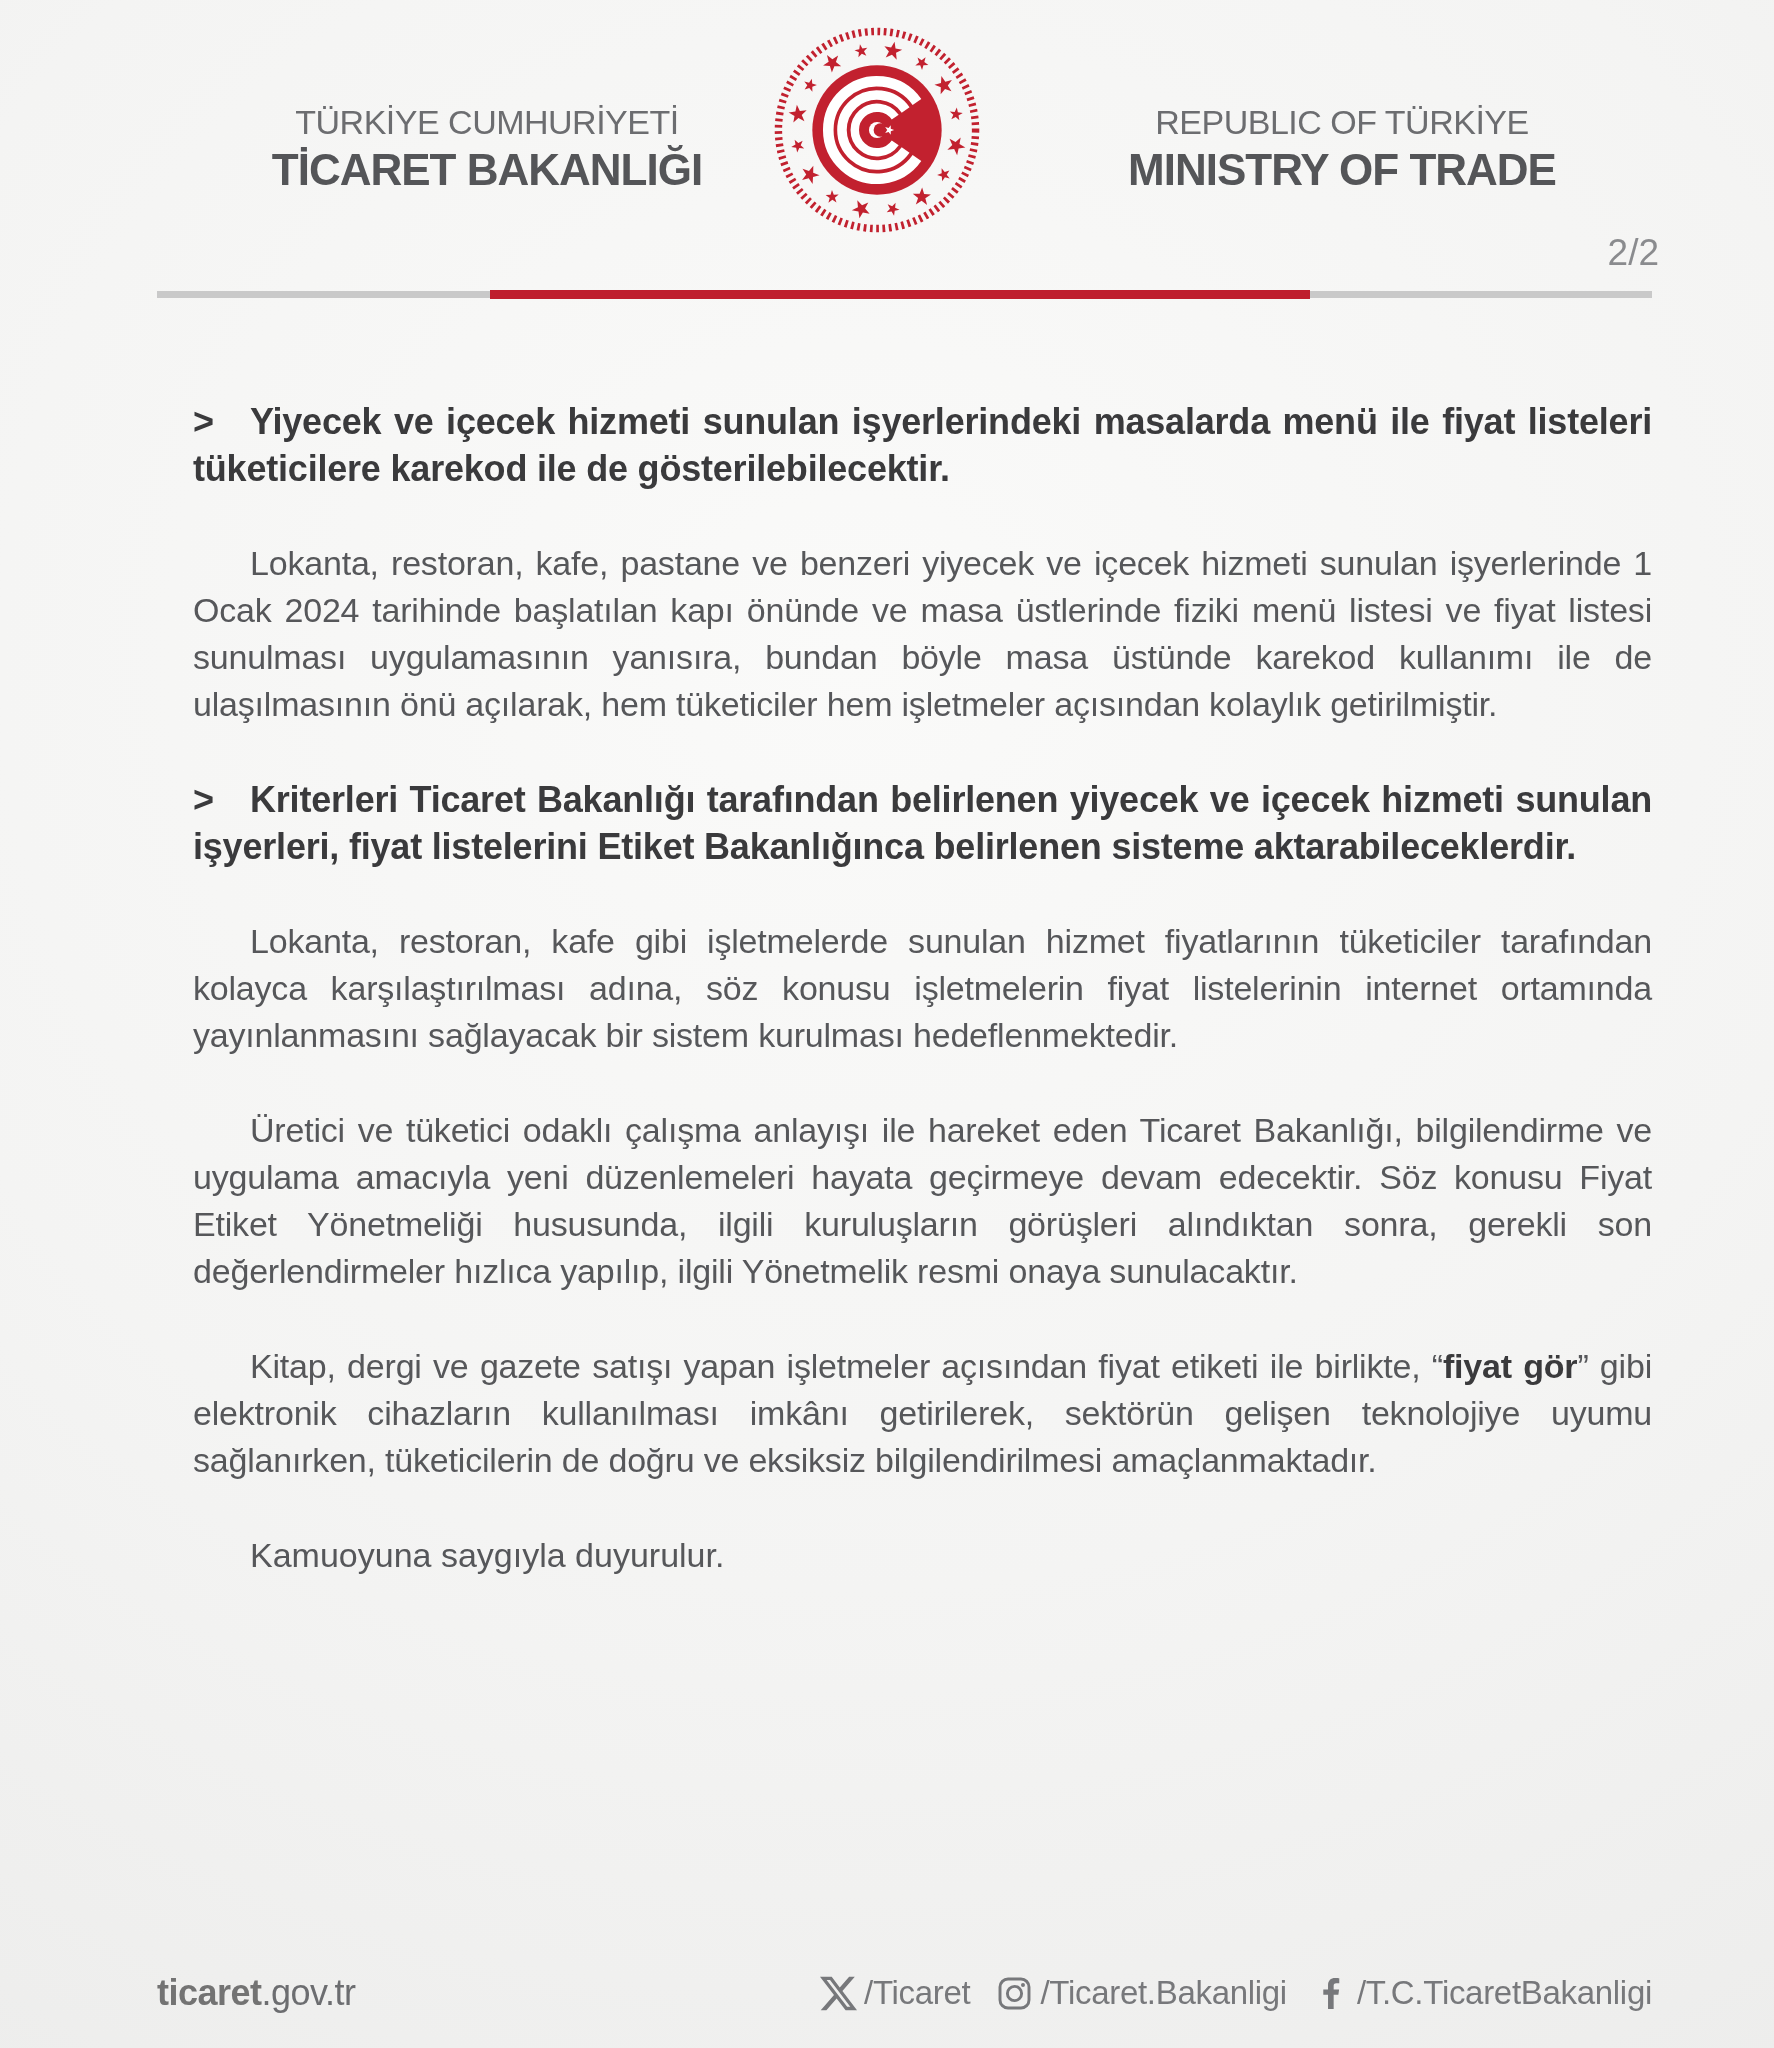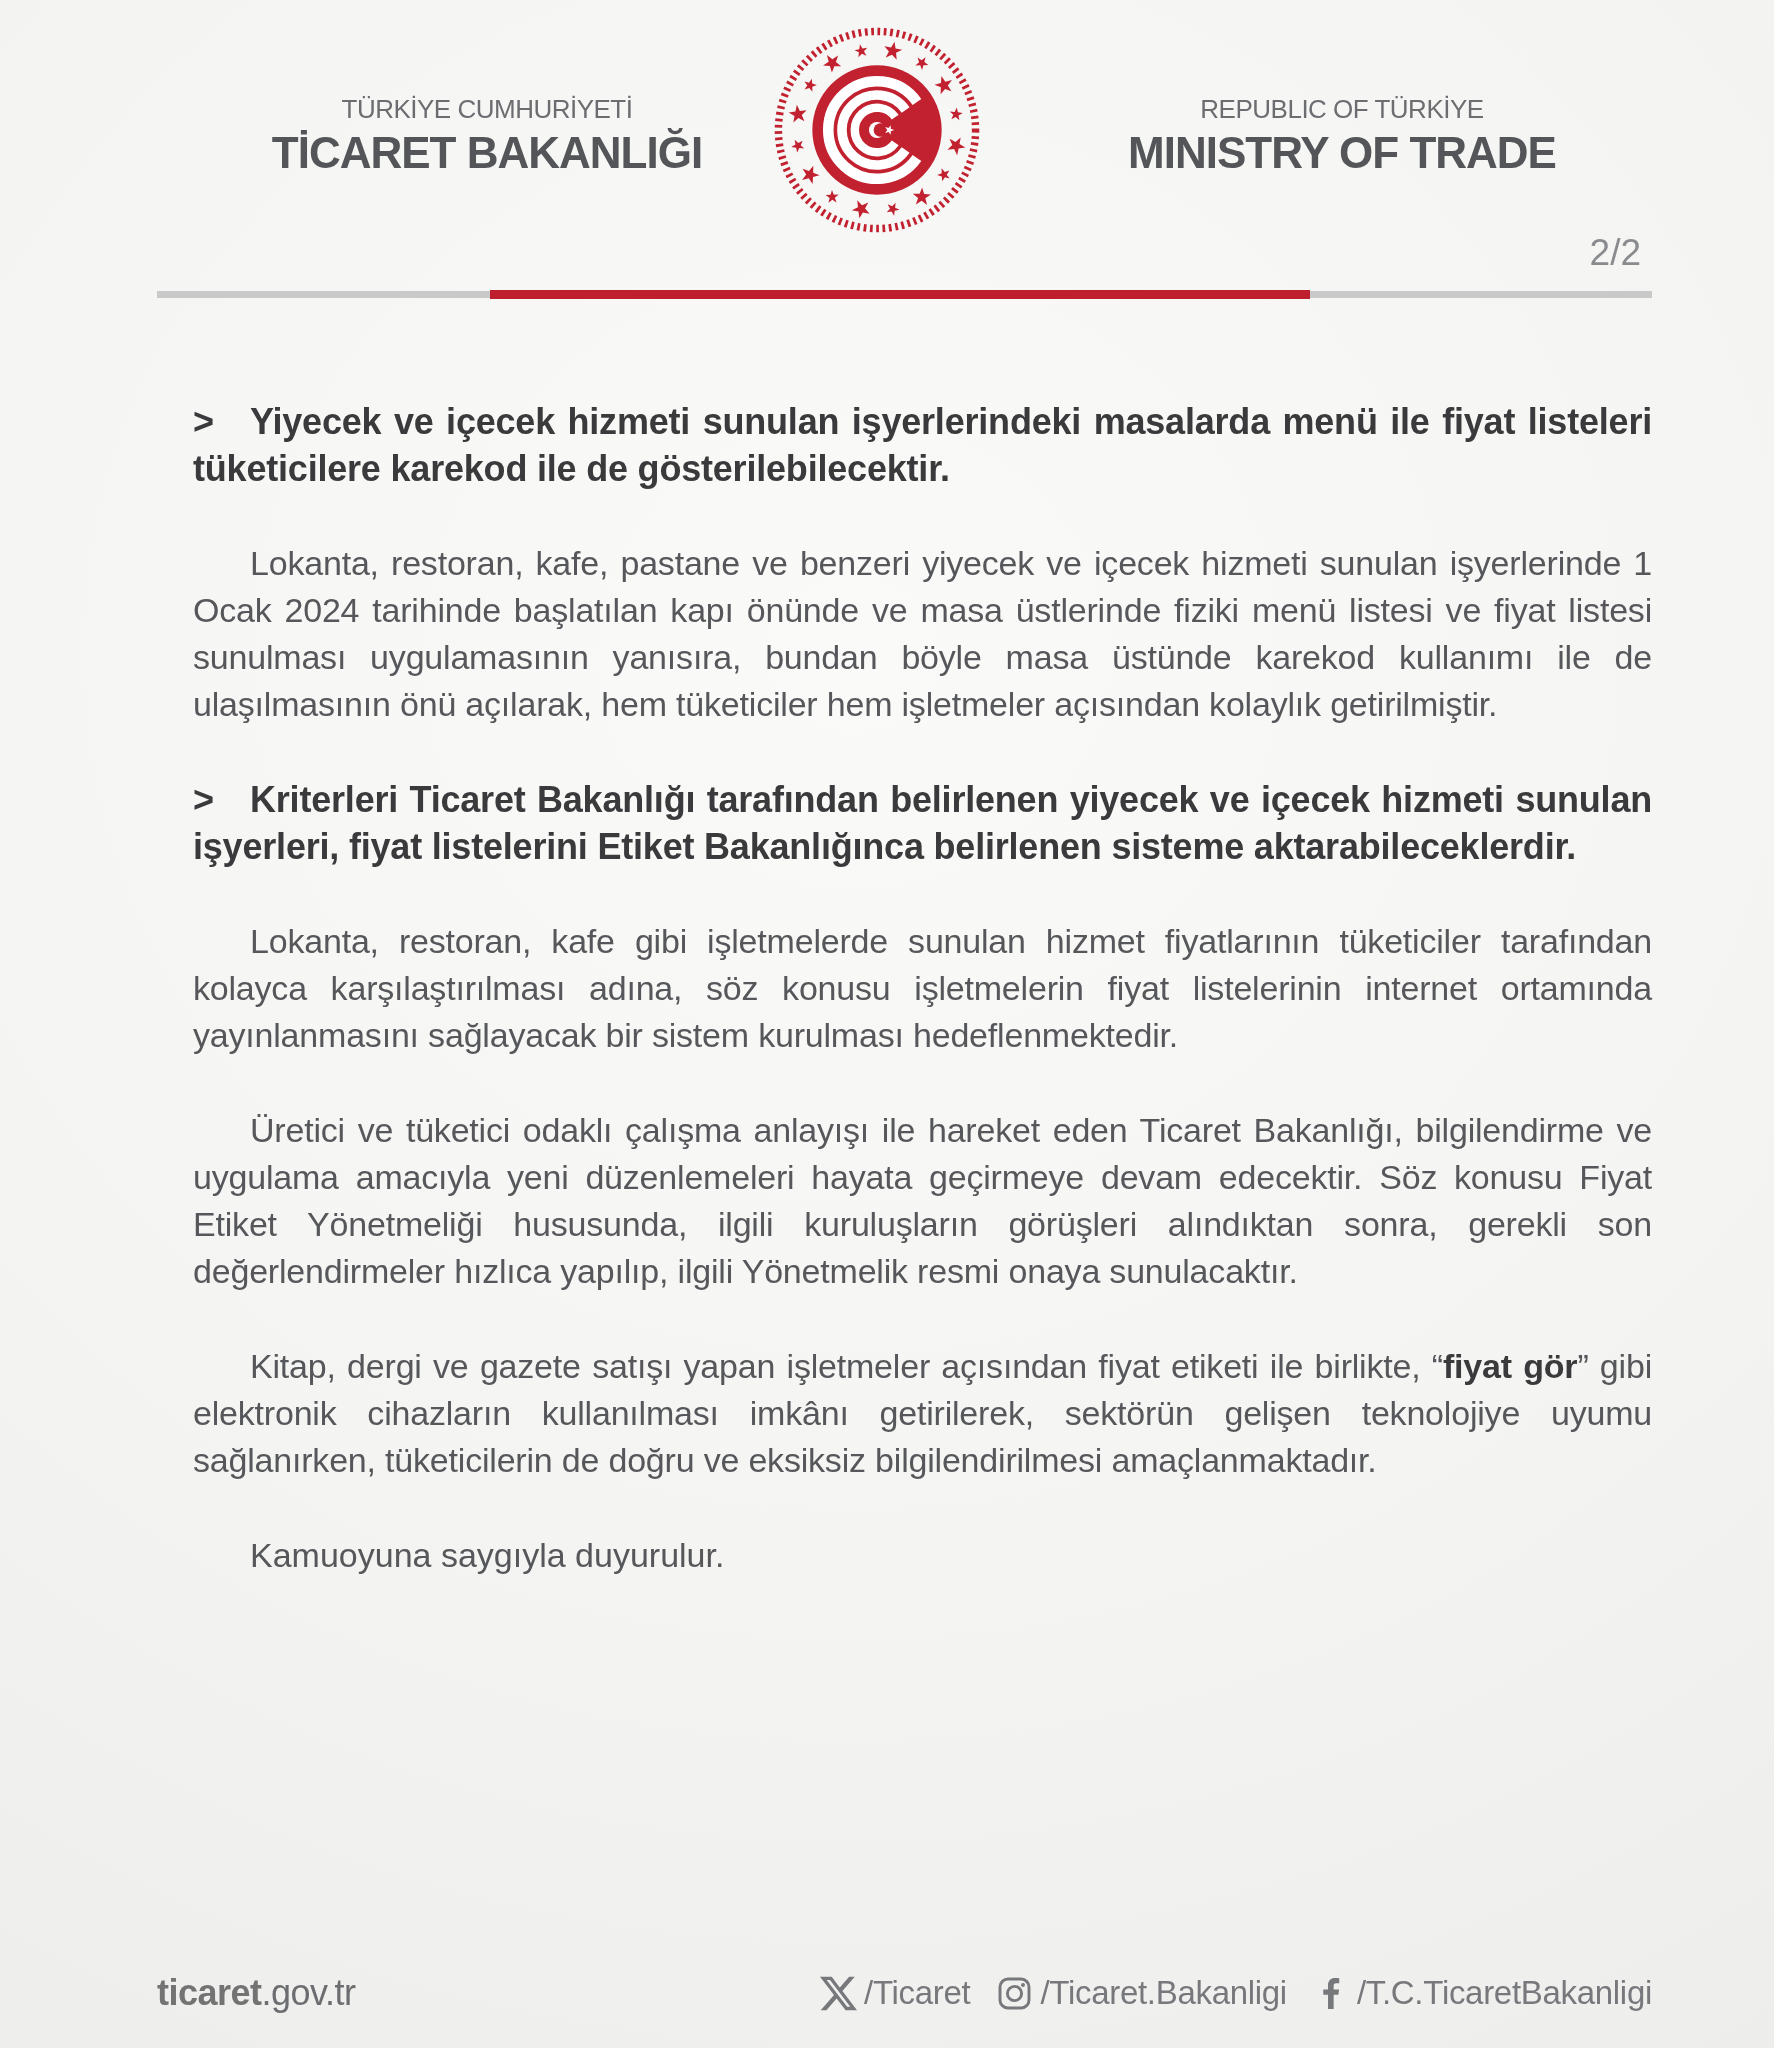--- a/index.html
+++ b/index.html
@@ -11,32 +11,33 @@
     position:relative;
     color:#56575a;
   }
   .page { position:absolute; inset:0; }
 
   
   .brand { position:absolute; top:94px; width:560px; text-align:center; }
   .brand.left  { left:207px; }
   .brand.right { left:1062px; }
   .brand-line1 {
-    font-size:26px; font-weight:400; letter-spacing:-0.5px;
+    font-size:34px; font-weight:400; letter-spacing:-0.5px;
     color:var(--muted-text, #6c6d70);
+    margin-top:9px;
   }
   .brand-line2 {
     font-size:44px; font-weight:700; letter-spacing:-1px; margin-top:3px;
     color:#545558;
   }
   .logo { position:absolute; left:771px; top:24px; width:212px; height:212px; color:var(--red, #c2212f); }
   .logo svg { width:100%; height:100%; display:block; }
 
   .page-indicator {
-    position:absolute; top:232px; right:133px;
+    position:absolute; top:232px; right:115px;
     font-size:37px; color:#8a8b8e; letter-spacing:0px;
   }
 
   
   .progress {
     position:absolute; left:157px; right:122px; top:291px; height:7px;
     background:var(--bar-track, #c9c9c9);
   }
   .progress-fill {
     position:absolute; left:333px; width:820px; top:-1px; height:9px;

